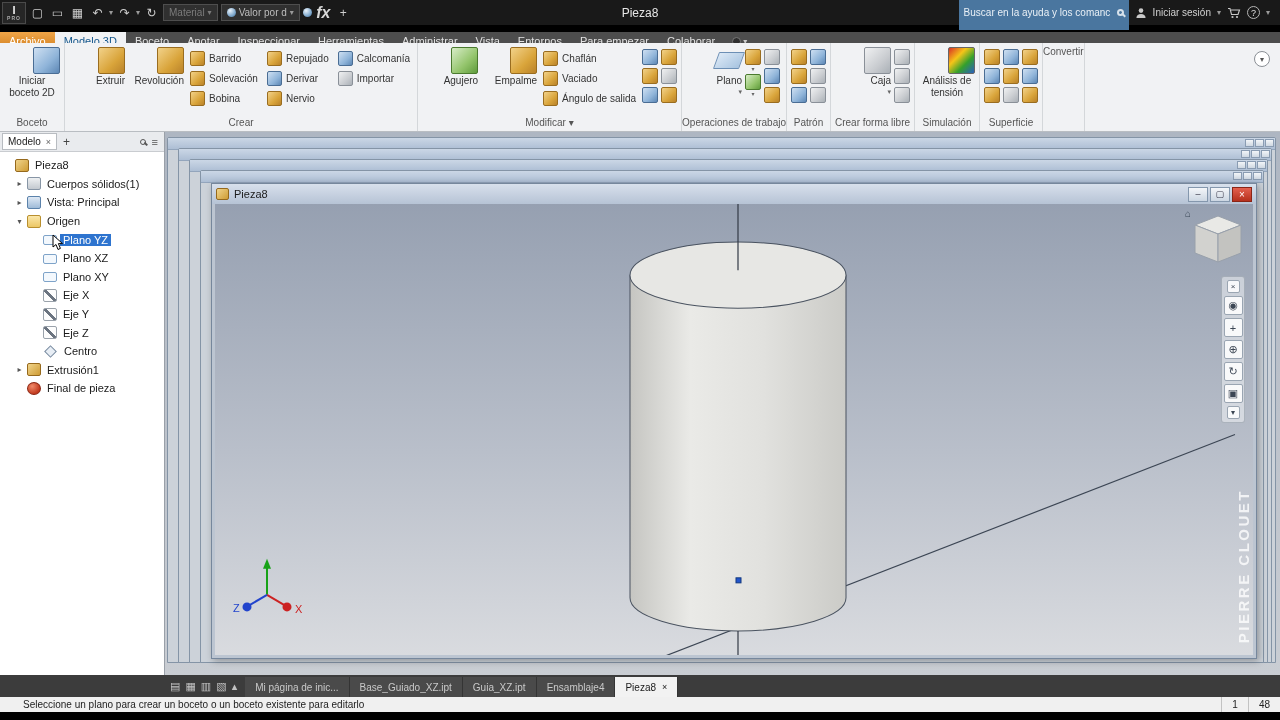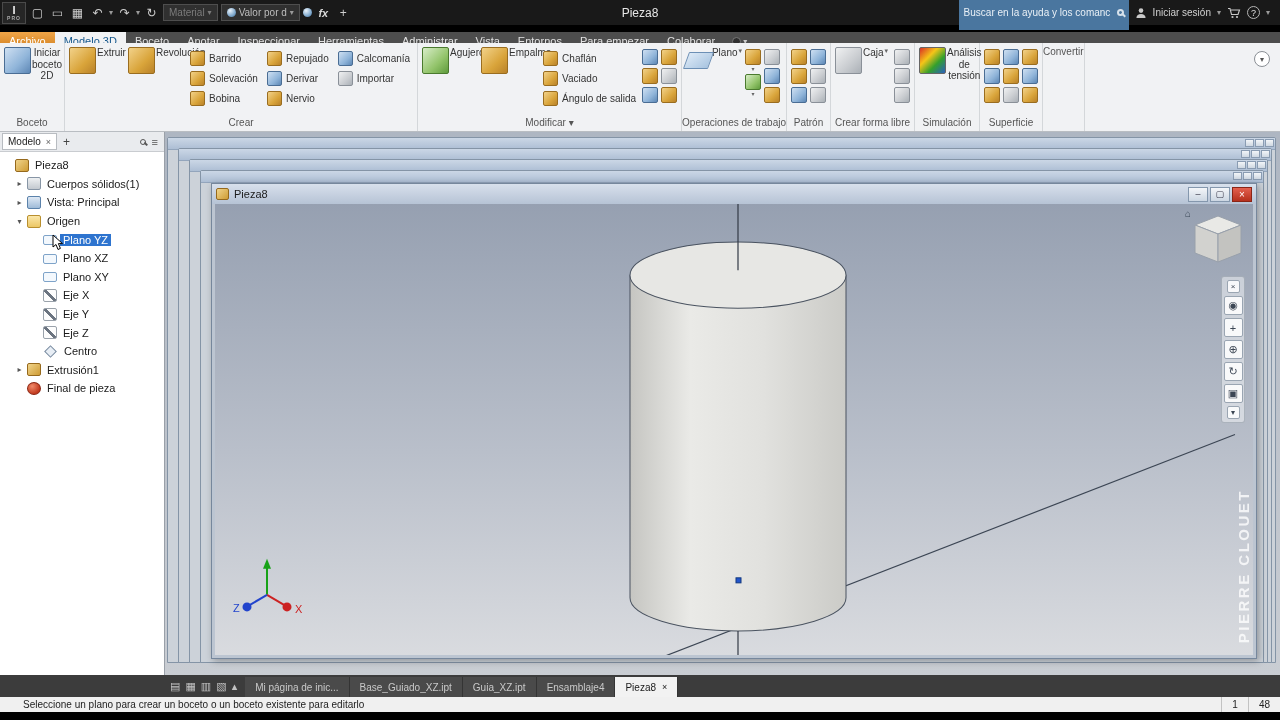--- a/index.html
+++ b/index.html
@@ -9,21 +9,21 @@
 
 .titlebar{position:absolute;left:0;top:0;width:100%;height:25px;background:#191919;display:flex;align-items:center;color:#c9c9c9;}
 .tb-left{display:flex;align-items:center;gap:3px;padding-left:2px;z-index:2;}
 .logo{width:24px;height:22px;background:#262626;border:1px solid #4a4a4a;color:#eee;font-weight:bold;font-size:11px;display:flex;flex-direction:column;align-items:center;justify-content:center;line-height:1;}
 .logo small{font-size:5px;color:#aaa;letter-spacing:1px;}
 .tbi{min-width:17px;height:18px;display:flex;align-items:center;justify-content:center;font-size:12px;color:#cfcfcf;}
 .tb-select{height:17px;display:flex;align-items:center;gap:3px;padding:0 5px;background:#303030;border:1px solid #4e4e4e;font-size:10px;color:#bdbdbd;}
 .tb-select.dim span{color:#7c7c7c;}
 .sph{width:9px;height:9px;border-radius:50%;background:radial-gradient(circle at 35% 30%,#eaf2fa,#7fa8cc 60%,#3e6b96);}
 .car{font-size:8px;color:#9a9a9a;}
-.fx{font-style:italic;font-weight:bold;font-size:11px;color:#d8d8d8;}
+.fx{font-style:italic;font-weight:bold;font-size:16px;color:#d8d8d8;}
 .tb-title{position:absolute;left:0;right:0;text-align:center;font-size:12px;color:#e6e6e6;pointer-events:none;z-index:1;}
 .tb-right{margin-left:auto;display:flex;align-items:center;gap:6px;padding-right:10px;z-index:2;}
 .searchbox{width:170px;height:34px;background:#4a769f;display:flex;align-items:center;padding:16px 5px;gap:4px;}
 .searchbox input{flex:1;background:transparent;border:none;outline:none;color:#e9f0f6;font-size:10px;font-family:inherit;min-width:0;}
 .mag{width:7px;height:7px;border:2px solid #d7e2ec;border-radius:50%;position:relative;flex:none;}
 .mag i{position:absolute;width:5px;height:2px;background:#d7e2ec;transform:rotate(45deg);right:-4px;bottom:-2px;}
 .signin{font-size:10px;color:#d2d2d2;}
 .helpc{width:13px;height:13px;border-radius:50%;border:1px solid #b5b5b5;display:flex;align-items:center;justify-content:center;font-size:9px;color:#e0e0e0;}
 .svgic{display:flex;align-items:center;}
 
@@ -33,21 +33,21 @@
 .rtab.archivo{background:linear-gradient(#f0a548,#d07f1f);color:#fff;}
 .rtab.active{background:#f1f2f4;color:#15578c;}
 .tabmore{display:flex;align-items:center;gap:2px;padding:0 8px;color:#ccc;font-size:8px;}
 .dotc{width:9px;height:9px;border-radius:50%;background:#2f2f2f;border:1px solid #777;}
 
 
 .ribbon{position:absolute;left:0;top:43px;width:100%;height:89px;background:#f1f2f4;border-bottom:1px solid #b9bdc2;display:flex;}
 .rpanel{display:flex;flex-direction:column;border-right:1px solid #d4d7da;flex:none;}
 .rp-body{flex:1;display:flex;align-items:flex-start;padding:2px 4px;gap:3px;}
 .rp-label{height:17px;display:flex;align-items:center;justify-content:center;gap:3px;font-size:10px;color:#555;}
-.bigbtn{width:56px;display:flex;flex-direction:row;align-items:flex-start;text-align:center;gap:1px;padding-top:2px;cursor:default;}
+.bigbtn{width:56px;display:flex;flex-direction:column;align-items:flex-end;text-align:center;gap:1px;padding-top:2px;cursor:default;}
 .blabel{font-size:10px;line-height:1.15;color:#333;}
 .bcaret{font-size:7px;color:#666;}
 .bicon{width:27px;height:27px;border-radius:2px;flex:none;}
 .scol{display:flex;flex-direction:column;padding-top:3px;}
 .sbtn{display:flex;align-items:center;gap:4px;height:20px;padding:0 3px;font-size:10px;color:#333;white-space:nowrap;}
 .sicon{width:15px;height:15px;border-radius:2px;flex:none;}
 .minigrid{display:flex;gap:3px;padding-top:4px;}
 .minicol{display:flex;flex-direction:column;gap:3px;align-items:center;}
 .mini{width:16px;height:16px;border-radius:2px;}
 .mcaret{font-size:6px;color:#666;line-height:3px;}

